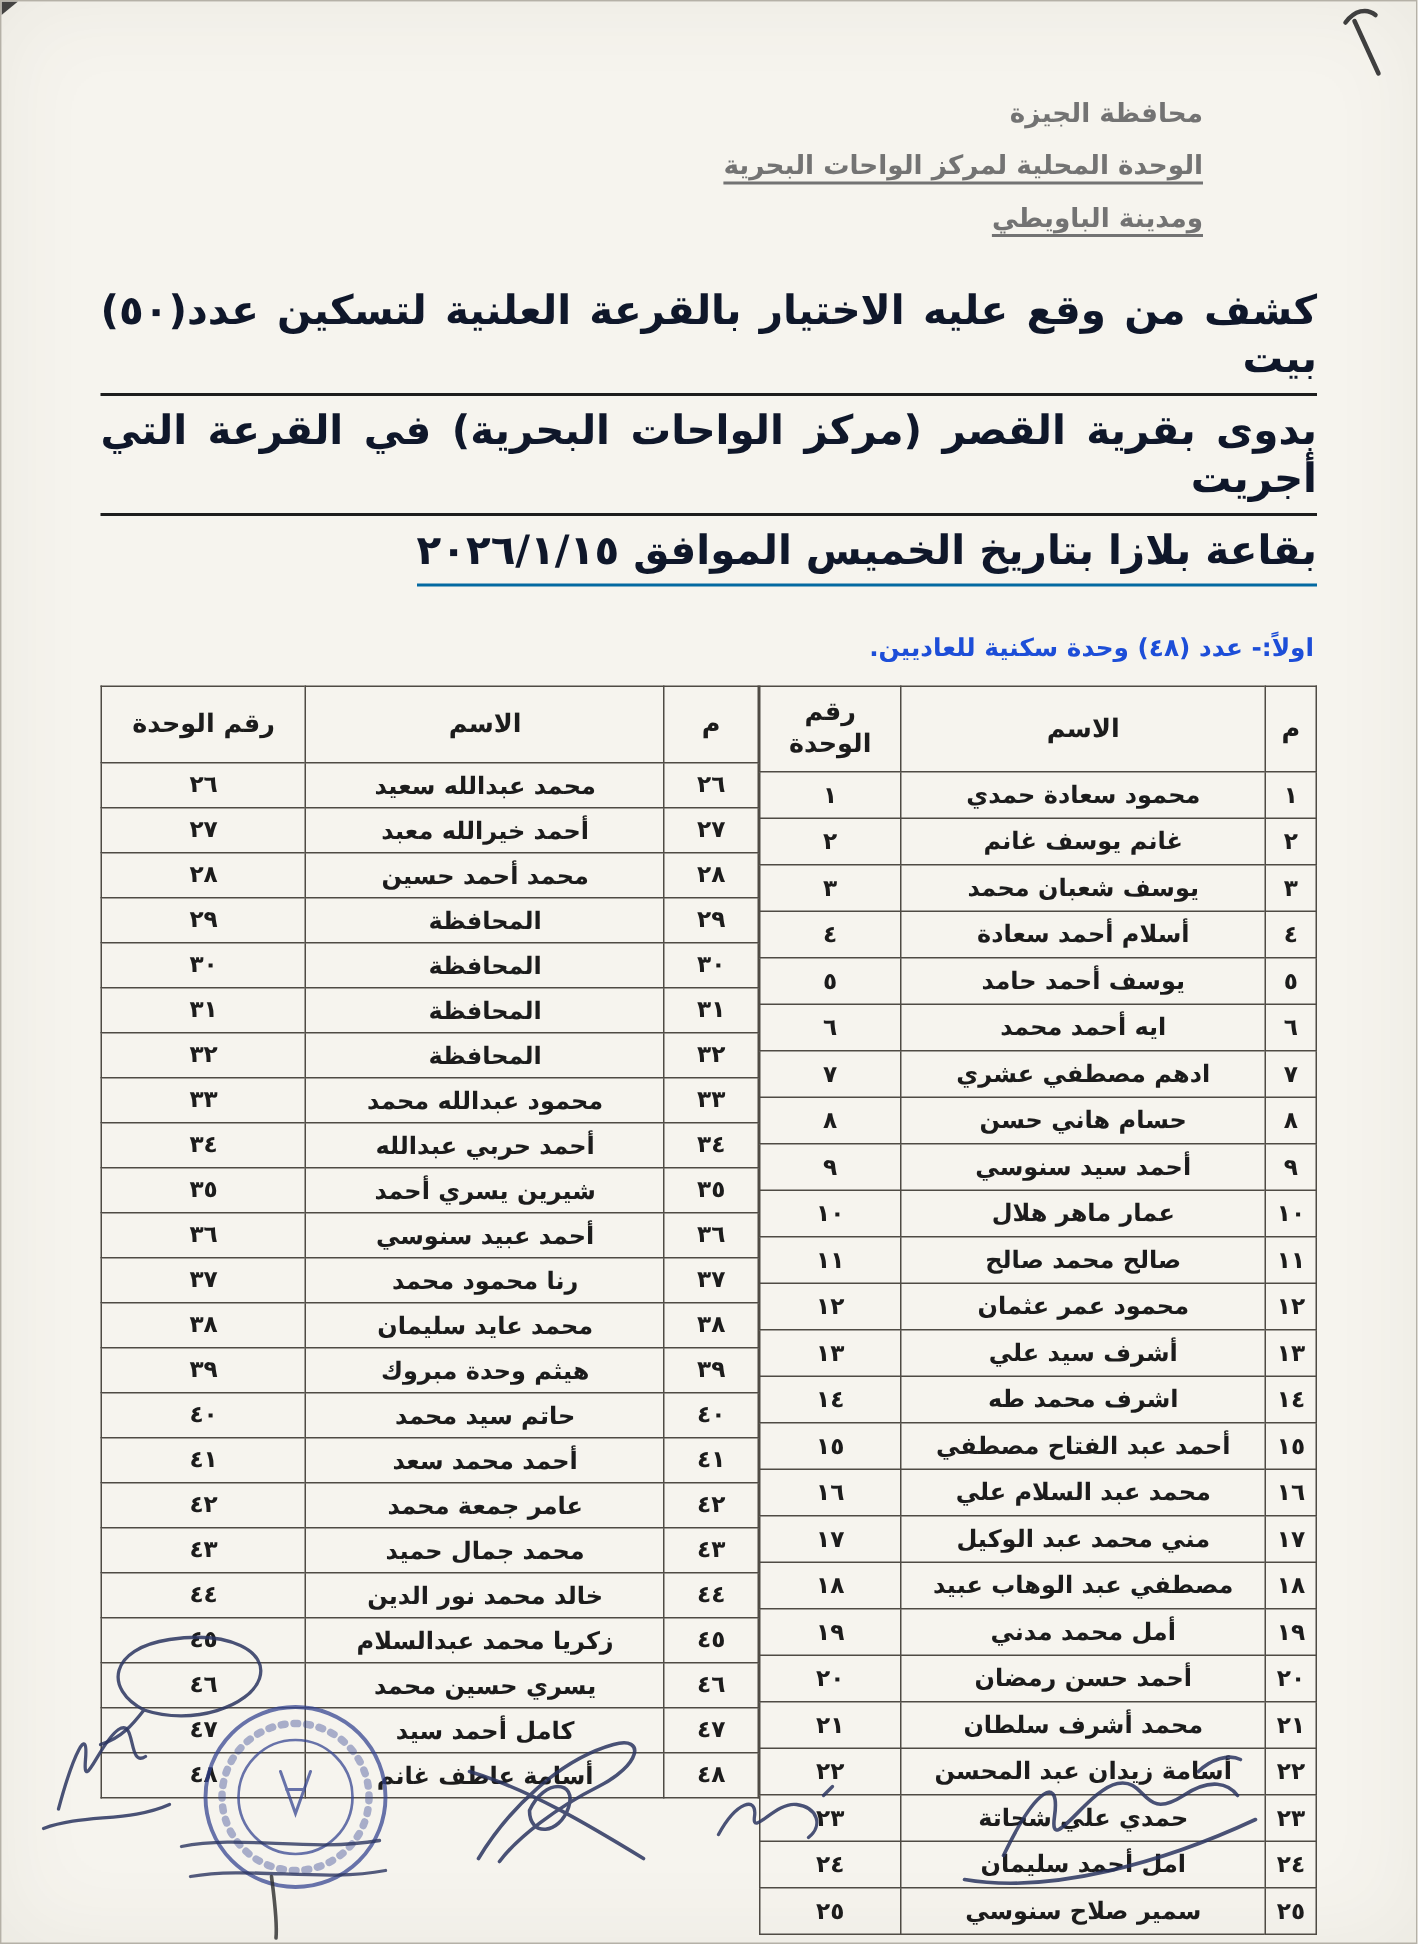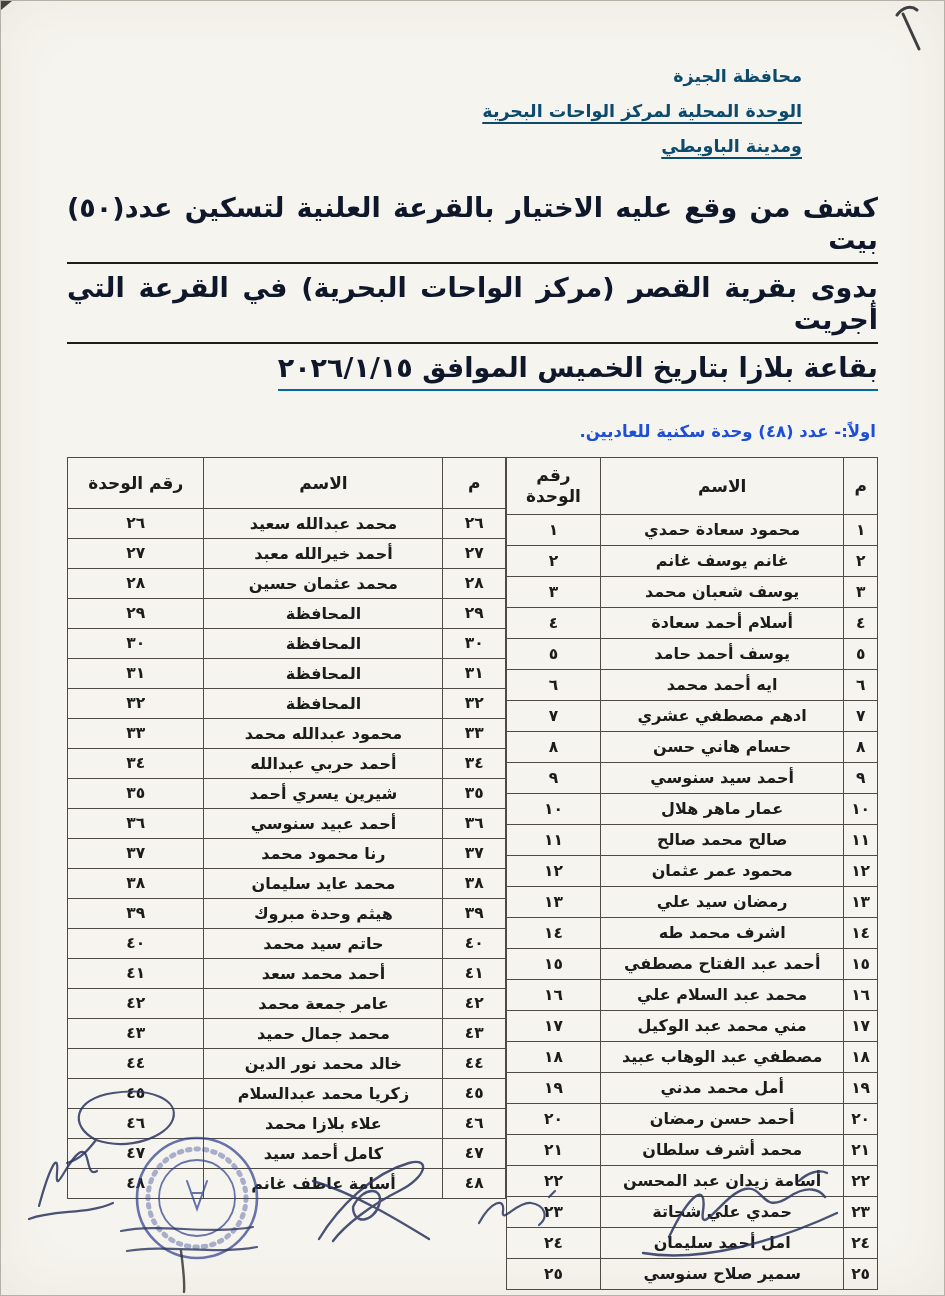--- a/index.html
+++ b/index.html
@@ -26,21 +26,21 @@
   }
   .content { direction: rtl; }
 
   
   .letterhead {
     padding: 58px 142px 0 0;
     text-align: right;
     font-weight: 700;
     font-size: 17.5px;
     line-height: 2.0;
-    color: #0c4a6e;
+    color: #737373;
   }
   .letterhead .u {
     text-decoration: underline;
     text-decoration-thickness: 1.5px;
     text-underline-offset: 5px;
   }
 
   
   .title {
     margin: 28px 66px 0 66px;
@@ -206,21 +206,21 @@
               <td class="cell-name">صالح محمد صالح</td>
               <td class="cell-unit">١١</td>
             </tr>
             <tr>
               <td class="cell-seq">١٢</td>
               <td class="cell-name">محمود عمر عثمان</td>
               <td class="cell-unit">١٢</td>
             </tr>
             <tr>
               <td class="cell-seq">١٣</td>
-              <td class="cell-name">رمضان سيد علي</td>
+              <td class="cell-name">أشرف سيد علي</td>
               <td class="cell-unit">١٣</td>
             </tr>
             <tr>
               <td class="cell-seq">١٤</td>
               <td class="cell-name">اشرف محمد طه</td>
               <td class="cell-unit">١٤</td>
             </tr>
             <tr>
               <td class="cell-seq">١٥</td>
               <td class="cell-name">أحمد عبد الفتاح مصطفي</td>
@@ -298,21 +298,21 @@
               <td class="cell-name">محمد عبدالله سعيد</td>
               <td class="cell-unit">٢٦</td>
             </tr>
             <tr>
               <td class="cell-seq">٢٧</td>
               <td class="cell-name">أحمد خيرالله معبد</td>
               <td class="cell-unit">٢٧</td>
             </tr>
             <tr>
               <td class="cell-seq">٢٨</td>
-              <td class="cell-name">محمد عثمان حسين</td>
+              <td class="cell-name">محمد أحمد حسين</td>
               <td class="cell-unit">٢٨</td>
             </tr>
             <tr>
               <td class="cell-seq">٢٩</td>
               <td class="cell-name">المحافظة</td>
               <td class="cell-unit">٢٩</td>
             </tr>
             <tr>
               <td class="cell-seq">٣٠</td>
               <td class="cell-name">المحافظة</td>
@@ -388,21 +388,21 @@
               <td class="cell-name">خالد محمد نور الدين</td>
               <td class="cell-unit">٤٤</td>
             </tr>
             <tr>
               <td class="cell-seq">٤٥</td>
               <td class="cell-name">زكريا محمد عبدالسلام</td>
               <td class="cell-unit">٤٥</td>
             </tr>
             <tr>
               <td class="cell-seq">٤٦</td>
-              <td class="cell-name">علاء بلازا محمد</td>
+              <td class="cell-name">يسري حسين محمد</td>
               <td class="cell-unit">٤٦</td>
             </tr>
             <tr>
               <td class="cell-seq">٤٧</td>
               <td class="cell-name">كامل أحمد سيد</td>
               <td class="cell-unit">٤٧</td>
             </tr>
             <tr>
               <td class="cell-seq">٤٨</td>
               <td class="cell-name">أسامة عاطف غانم</td>

